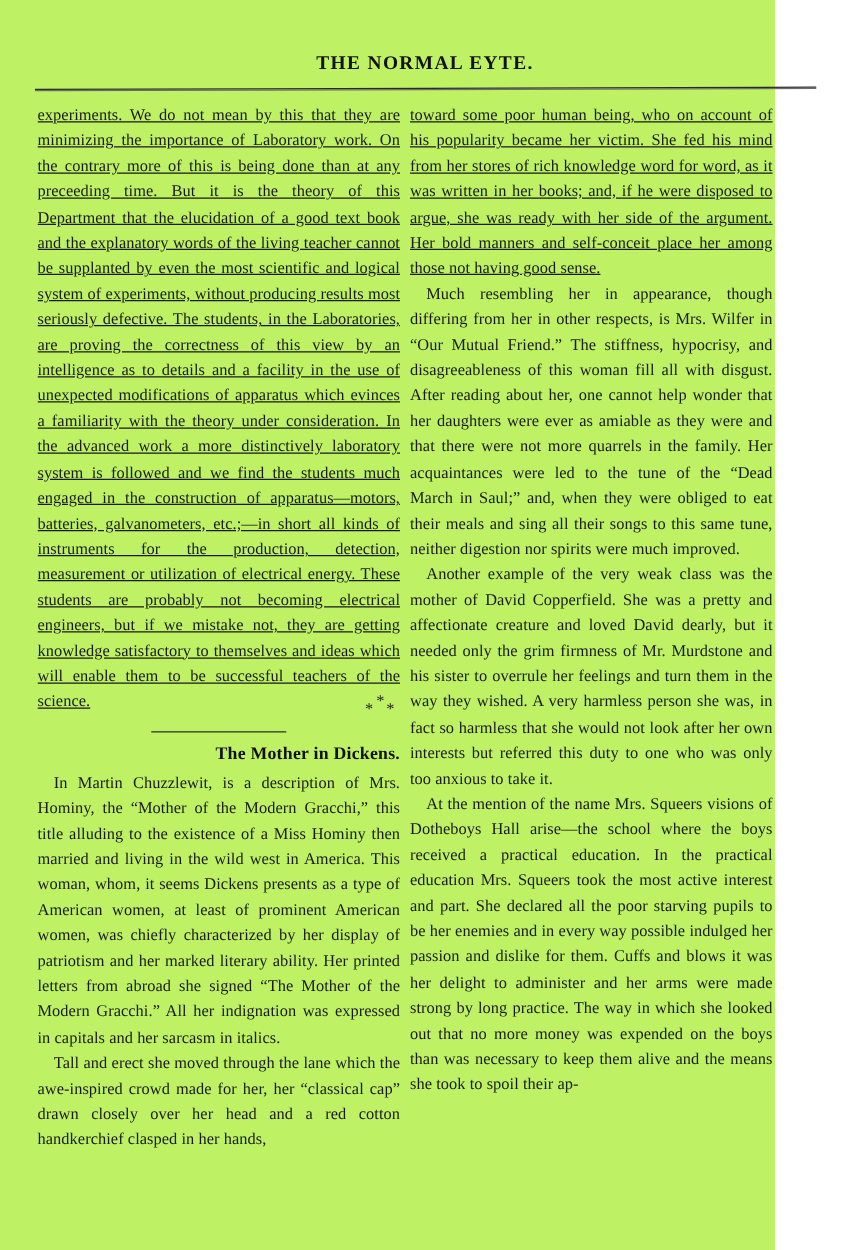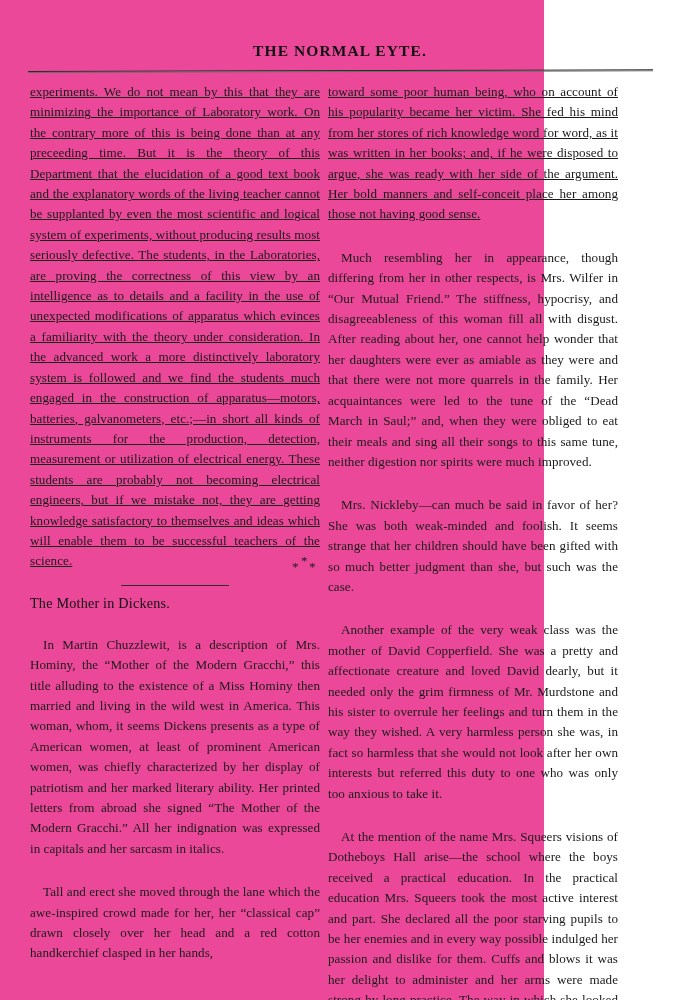--- a/index.html
+++ b/index.html
@@ -13,23 +13,23 @@
     font-family: "Liberation Serif", "DejaVu Serif", serif;
     color: #1b1b1b;
     overflow: hidden;
     position: relative;
   }
 
   .page {
     position: absolute;
     left: 0;
     top: 0;
-    width: 544px;
+    width: 620px;
     height: 1000px;
-    background: #ec4899;
+    background: #bef264;
   }
 
   
   .masthead {
     position: absolute;
     left: 0;
     top: 42px;
     width: 680px;
     text-align: center;
   }
@@ -73,35 +73,35 @@
 
   p.para {
     margin: 0;
     font-size: 13.1px;
     line-height: 20.4px;
     text-align: justify;
     text-justify: inter-word;
     color: #1a1a1a;
     letter-spacing: 0.05px;
   }
-  p.para.indent { text-indent: 13px; margin-top: 23px; }
+  p.para.indent { text-indent: 13px; }
   p.para.tight  { text-indent: 0; text-decoration: underline; }
 
   
   .section-rule {
     width: 108px;
     height: 0;
     border-top: 1.1px solid #2e2e2e;
     margin: 11px auto 9px auto;
   }
   .section-heading {
     margin: 0 0 4px 0;
-    text-align: left;
+    text-align: right;
     font-family: "Liberation Serif", "DejaVu Serif", serif;
-    font-weight: normal;
+    font-weight: bold;
     font-size: 14.2px;
     color: #111111;
     letter-spacing: 0.2px;
   }
 
   
   .asterism {
     position: relative;
     display: inline-block;
     width: 30px;
@@ -156,21 +156,20 @@
 
       <p class="para indent">Tall and erect she moved through the lane which the awe-inspired crowd made for her, her “classical cap” drawn closely over her head and a red cotton handkerchief clasped in her hands,</p>
     </div>
 
     <div class="col col-right">
 
       <p class="para tight">toward some poor human being, who on account of his popularity became her victim. She fed his mind from her stores of rich knowledge word for word, as it was written in her books; and, if he were disposed to argue, she was ready with her side of the argument. Her bold manners and self-conceit place her among those not having good sense.</p>
 
       <p class="para indent">Much resembling her in appearance, though differing from her in other respects, is Mrs. Wilfer in “Our Mutual Friend.” The stiffness, hypocrisy, and disagreeableness of this woman fill all with disgust. After reading about her, one cannot help wonder that her daughters were ever as amiable as they were and that there were not more quarrels in the family. Her acquaintances were led to the tune of the “Dead March in Saul;” and, when they were obliged to eat their meals and sing all their songs to this same tune, neither digestion nor spirits were much improved.</p>
 
-      <p class="para indent">Mrs. Nickleby—can much be said in favor of her? She was both weak-minded and foolish. It seems strange that her children should have been gifted with so much better judgment than she, but such was the case.</p>
 
       <p class="para indent">Another example of the very weak class was the mother of David Copperfield. She was a pretty and affectionate creature and loved David dearly, but it needed only the grim firmness of Mr. Murdstone and his sister to overrule her feelings and turn them in the way they wished. A very harmless person she was, in fact so harmless that she would not look after her own interests but referred this duty to one who was only too anxious to take it.</p>
 
       <p class="para indent">At the mention of the name Mrs. Squeers visions of Dotheboys Hall arise—the school where the boys received a practical education. In the practical education Mrs. Squeers took the most active interest and part. She declared all the poor starving pupils to be her enemies and in every way possible indulged her passion and dislike for them. Cuffs and blows it was her delight to administer and her arms were made strong by long practice. The way in which she looked out that no more money was expended on the boys than was necessary to keep them alive and the means she took to spoil their ap-</p>
     </div>
 
   </div>
 </div>
 
 </body></html>

